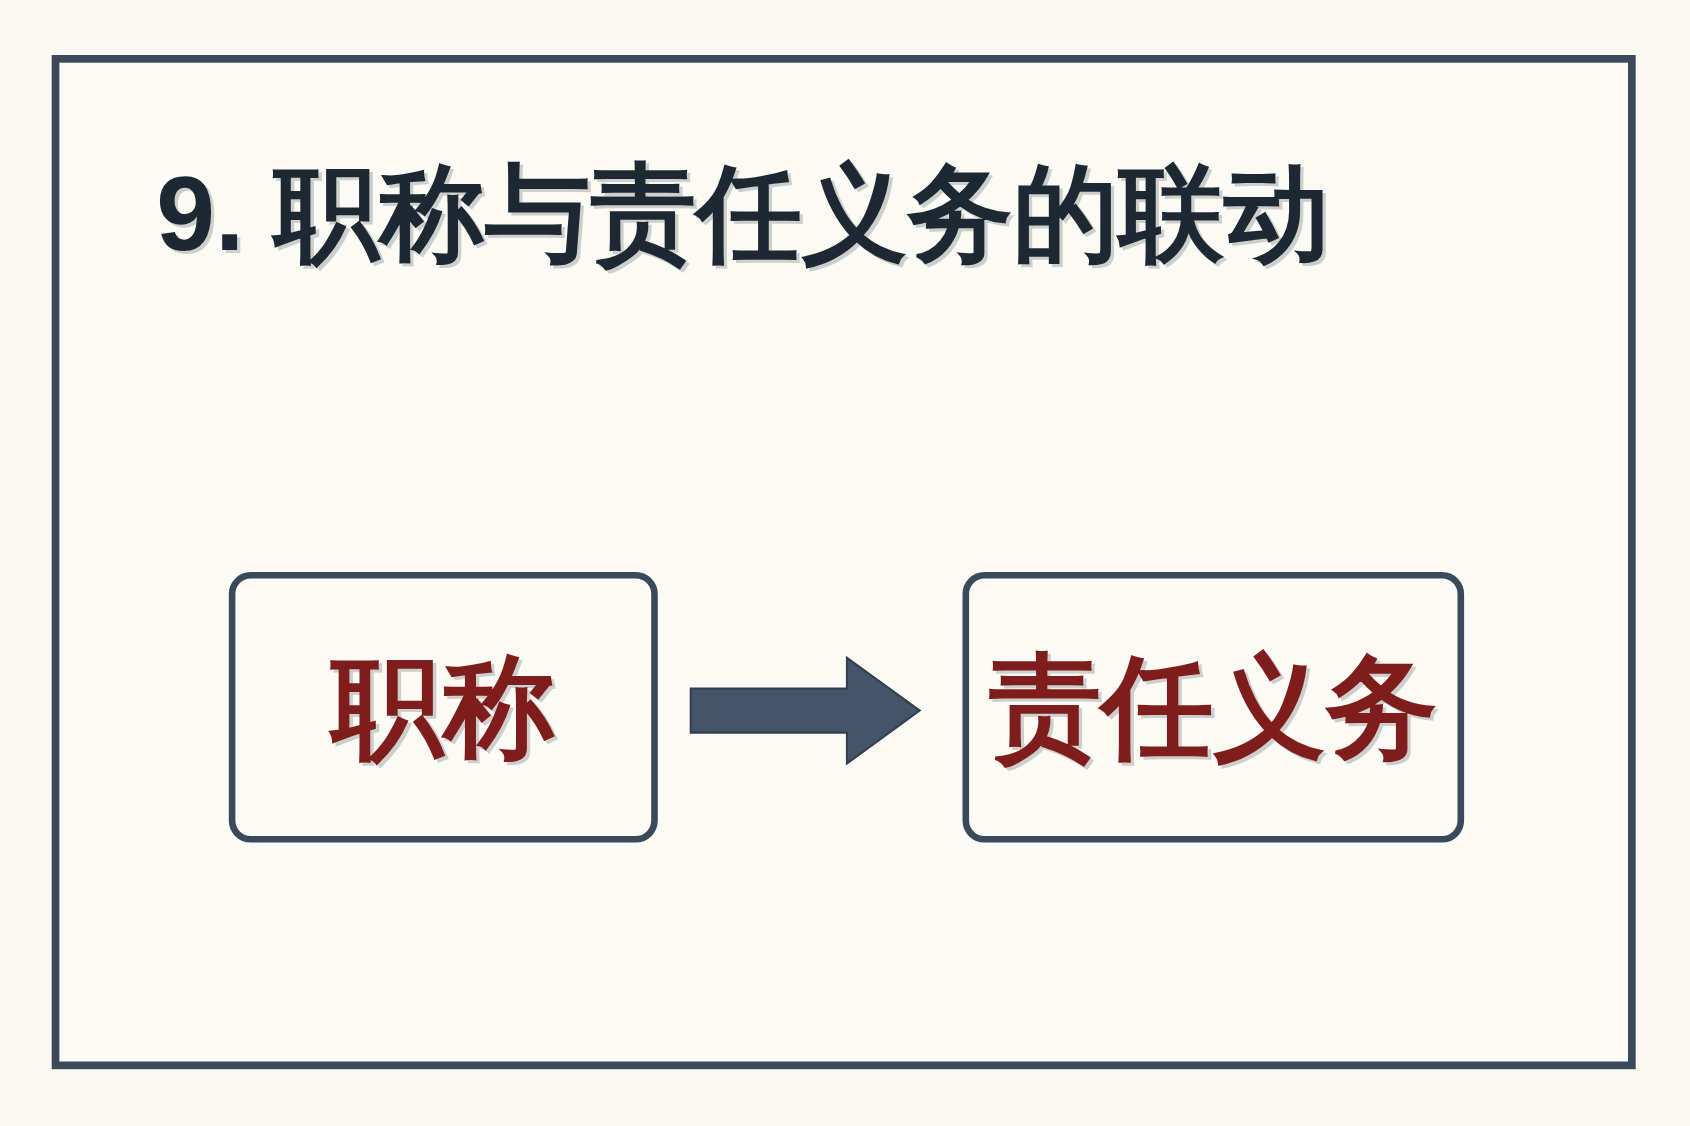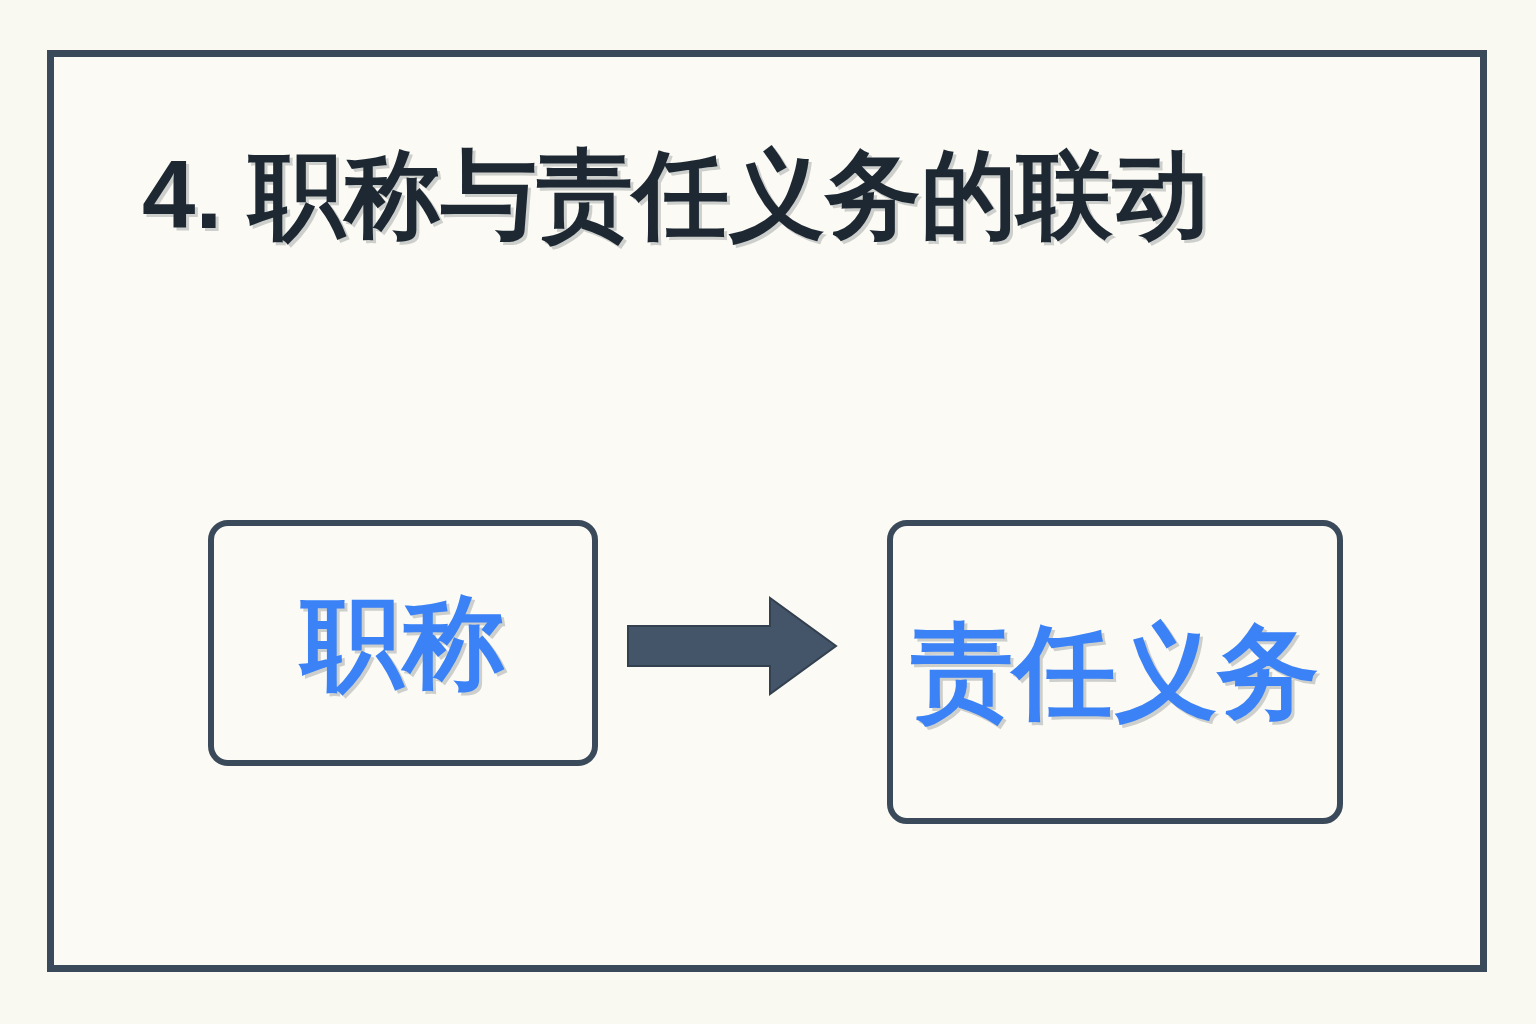--- a/index.html
+++ b/index.html
@@ -66,54 +66,53 @@
     border: 6px solid #3b4a5a;
     border-radius: 20px;
     background: #fbfaf4;
     display: flex;
     align-items: center;
     justify-content: center;
   }
   .concept-box .box-label {
     font-size: 102px;
     font-weight: bold;
-    color: #3b82f6;
+    color: #7f1d1d;
     line-height: 1;
     white-space: nowrap;
     text-shadow: 3px 3px 0 rgba(120,125,130,0.35);
   }
   #box-source {
     left: 208px;
     top: 520px;
     width: 390px;
     height: 246px;
   }
   #box-target {
     left: 875px;
     top: 520px;
     width: 456px;
-    height: 304px;
-    margin-left: 12px;
+    height: 246px;
   }
   #flow-arrow {
     position: absolute;
     left: 620px;
     top: 588px;
     width: 224px;
     height: 116px;
   }
 </style>
 </head>
 <body>
 
 <div id="slide">
 
   <div id="frame"></div>
 
-  <div id="title">4. 职称与责任义务的联动</div>
+  <div id="title">9. 职称与责任义务的联动</div>
 
 
   <div id="diagram">
 
     <div class="concept-box" id="box-source">
       <span class="box-label">职称</span>
     </div>
 
     <svg id="flow-arrow" viewBox="0 0 224 116">
       <polygon points="8,38 150,38 150,10 216,58 150,106 150,78 8,78" fill="#44556a" stroke="#33404f" stroke-width="2" stroke-linejoin="miter"></polygon>

